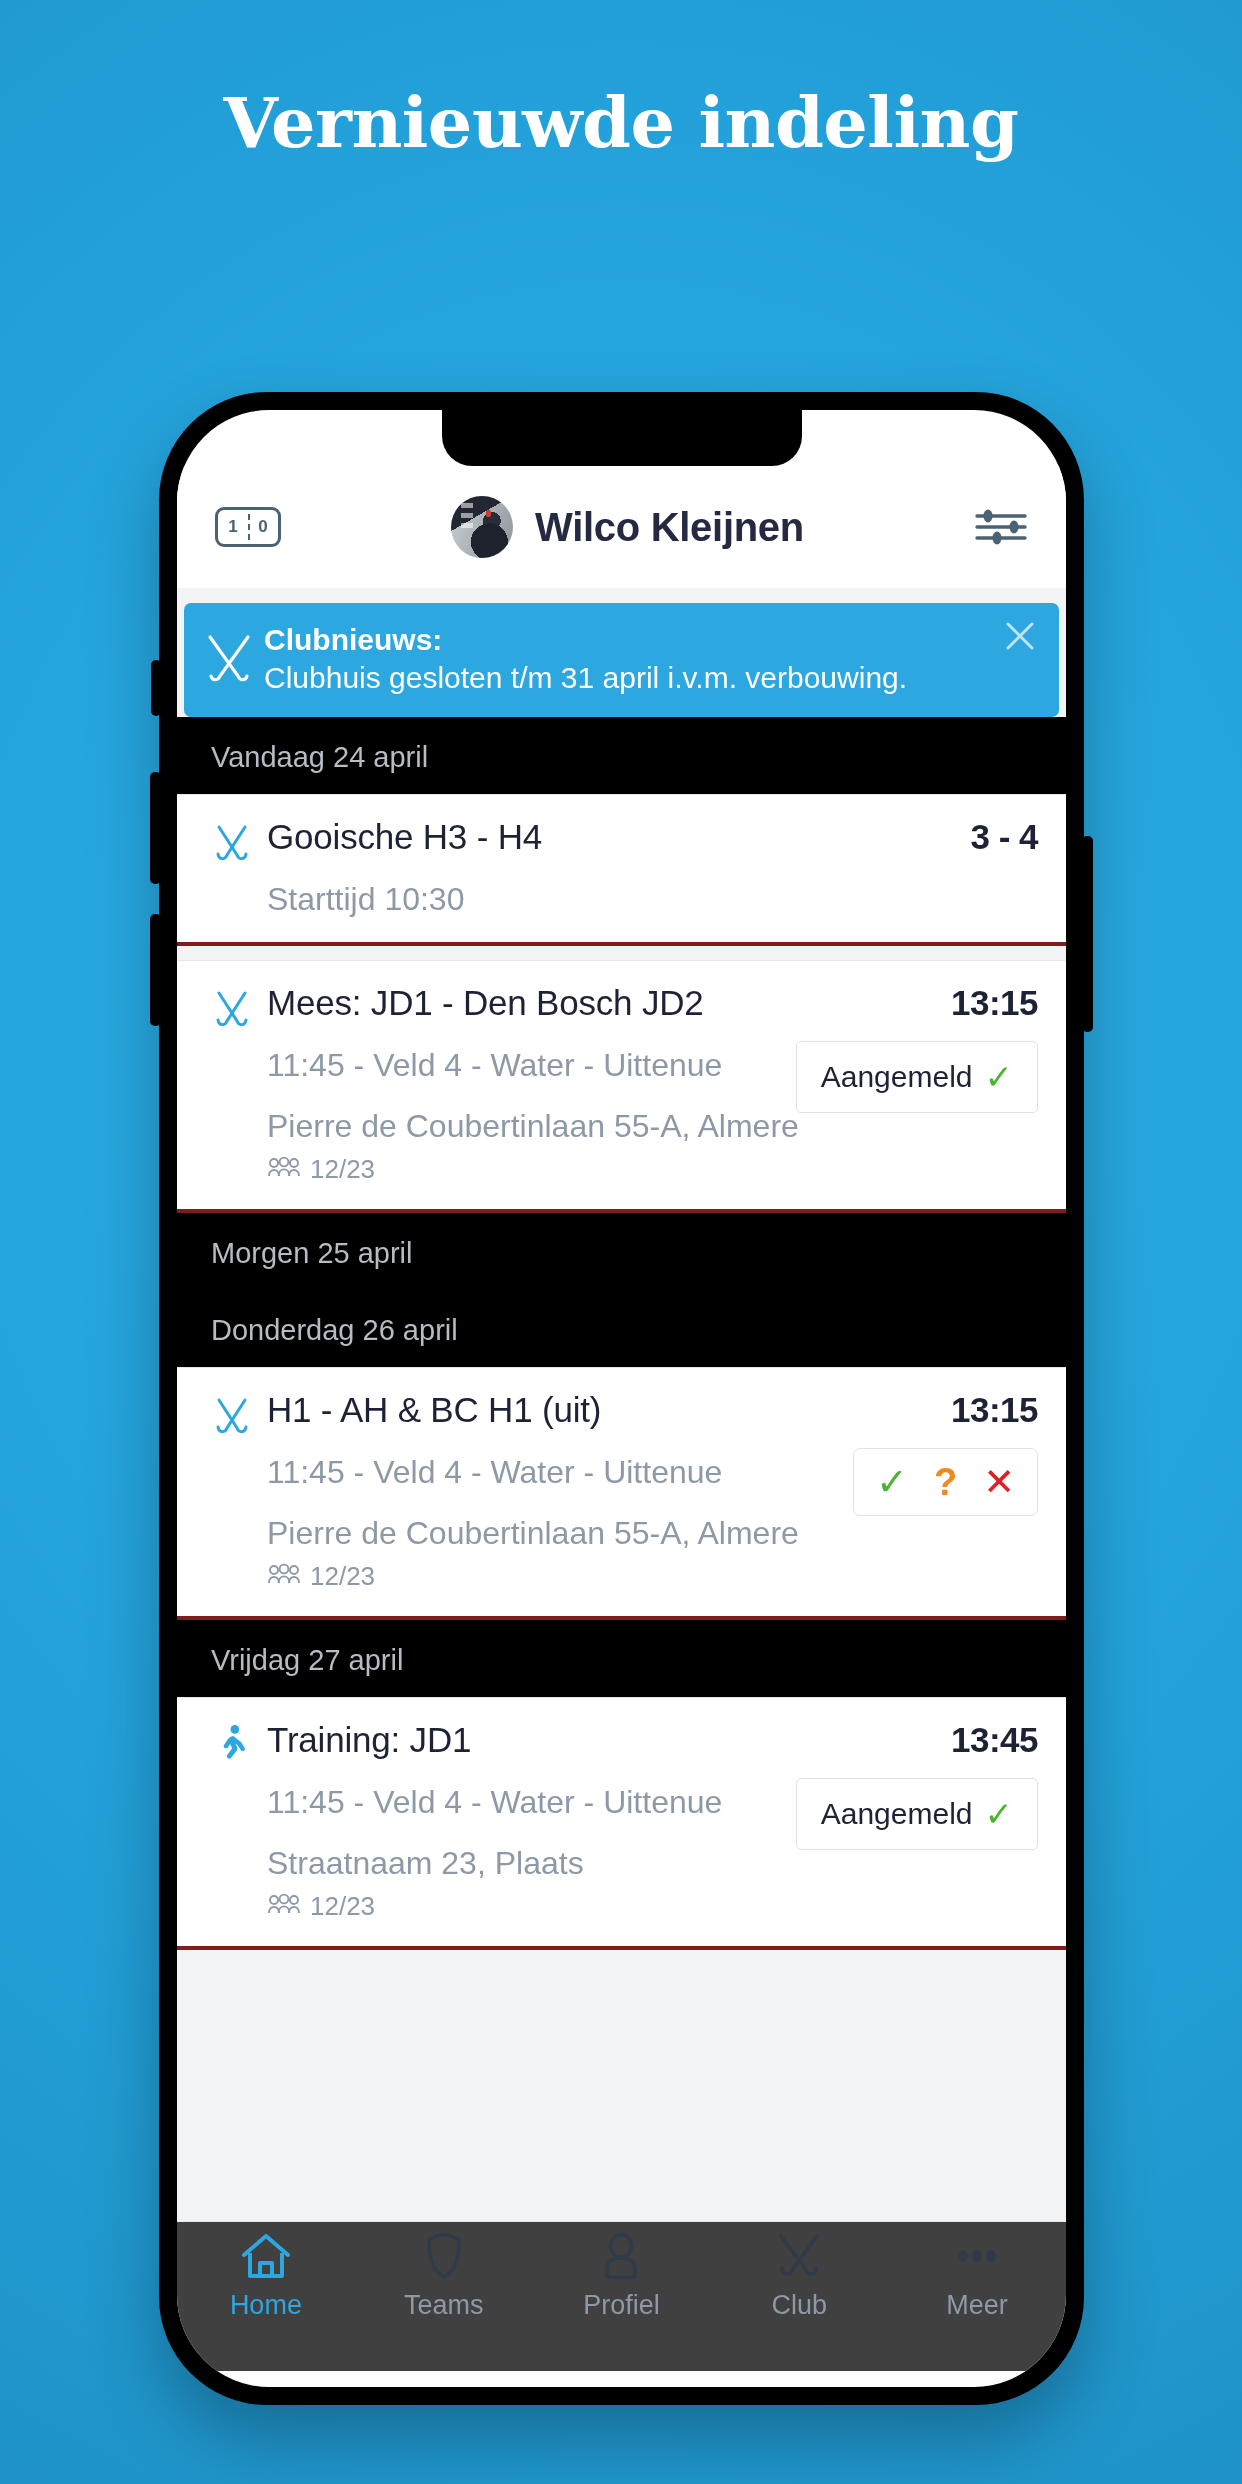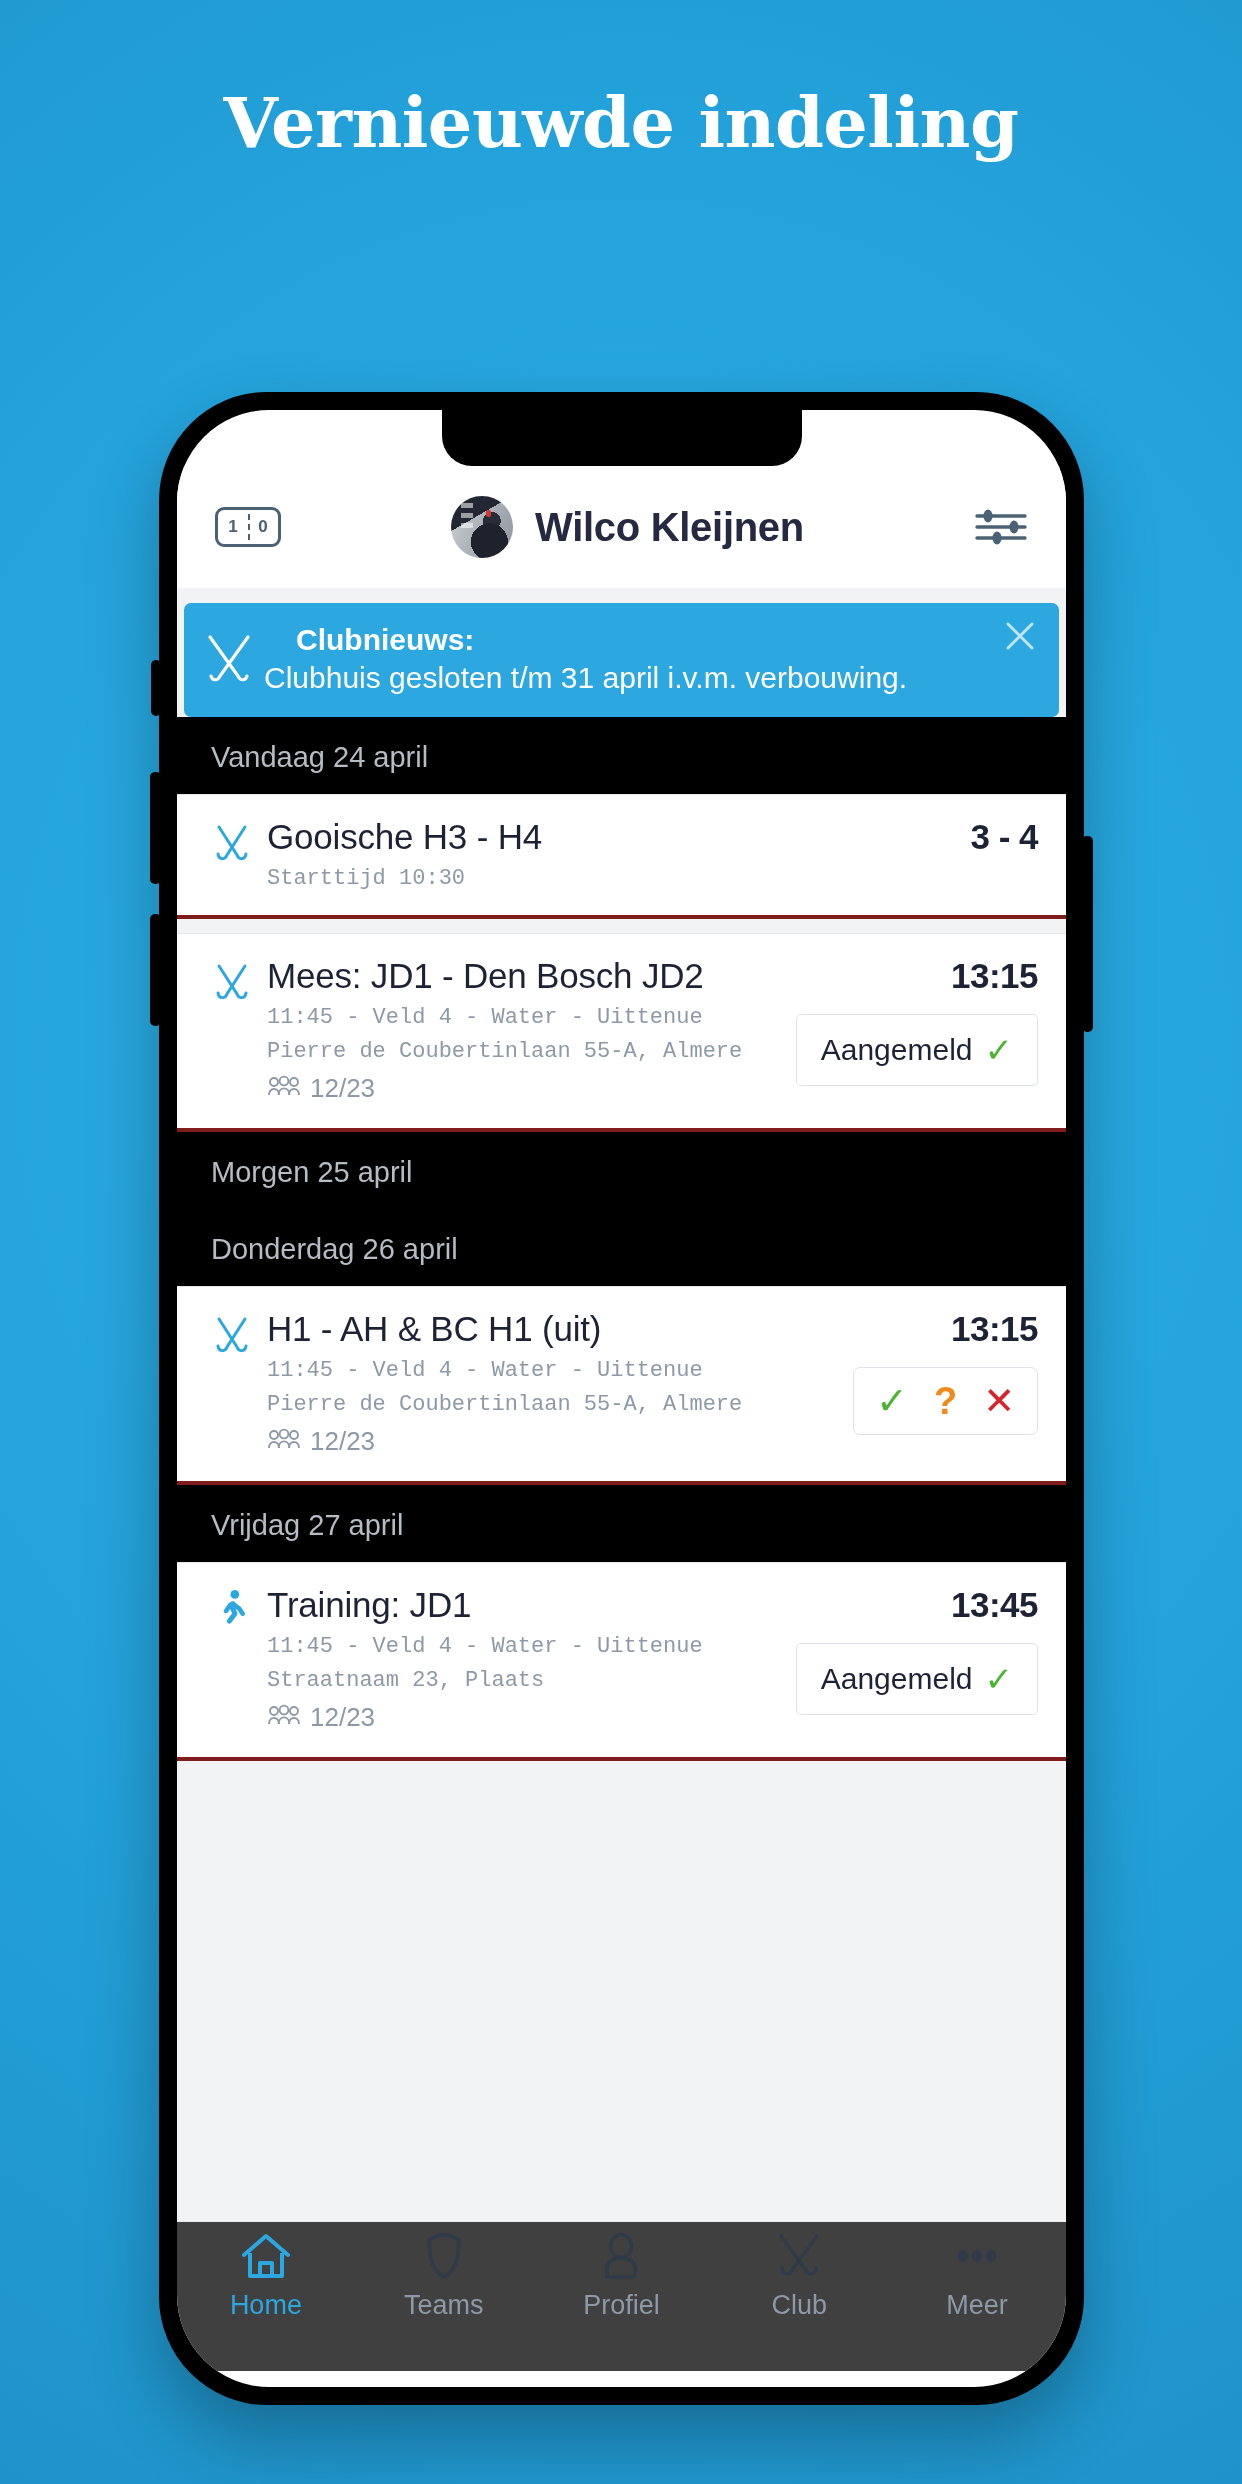--- a/index.html
+++ b/index.html
@@ -162,21 +162,21 @@
     background: #2ca7e0;
     border-radius: 7px;
     display: flex;
     align-items: center;
     padding: 16px 22px 18px 20px;
     position: relative;
     min-height: 114px;
   }
   .banner-sticks { width: 50px; height: 54px; flex: 0 0 auto; margin-right: 10px;}
   .banner-text { color: #ffffff; line-height: 1.28; }
-  .banner-title { font-size: 30px; font-weight: bold; margin-left: 32px; }
+  .banner-title { font-size: 30px; font-weight: bold; }
   .banner-sub { font-size: 30px; }
   .banner-close {
     position: absolute; right: 22px; top: 16px;
     width: 34px; height: 34px; cursor: pointer;
   }
 
   
   .day-header {
     padding: 24px 34px 20px 34px;
     font-size: 29px;
@@ -198,25 +198,24 @@
   .event.compact .ev-icon { padding-top: 0; }
   .ev-main { flex: 1 1 auto; padding-left: 8px; min-width: 0;}
   .ev-title {
     font-size: 35px;
     color: #1e2235;
     font-weight: normal;
     letter-spacing: -0.2px;
     white-space: nowrap;
   }
   .ev-sub {
-    font-size: 22px;
+    font-size: 32px;
     color: #8d99a6;
-    margin-top: 9px;
+    margin-top: 24px;
     white-space: nowrap;
-    font-family: Liberation Mono, monospace;
   }
   .ev-attend {
     font-size: 26px;
     color: #8d99a6;
     margin-top: 9px;
     display: flex;
     align-items: center;
     gap: 9px;
   }
   .ev-right {

